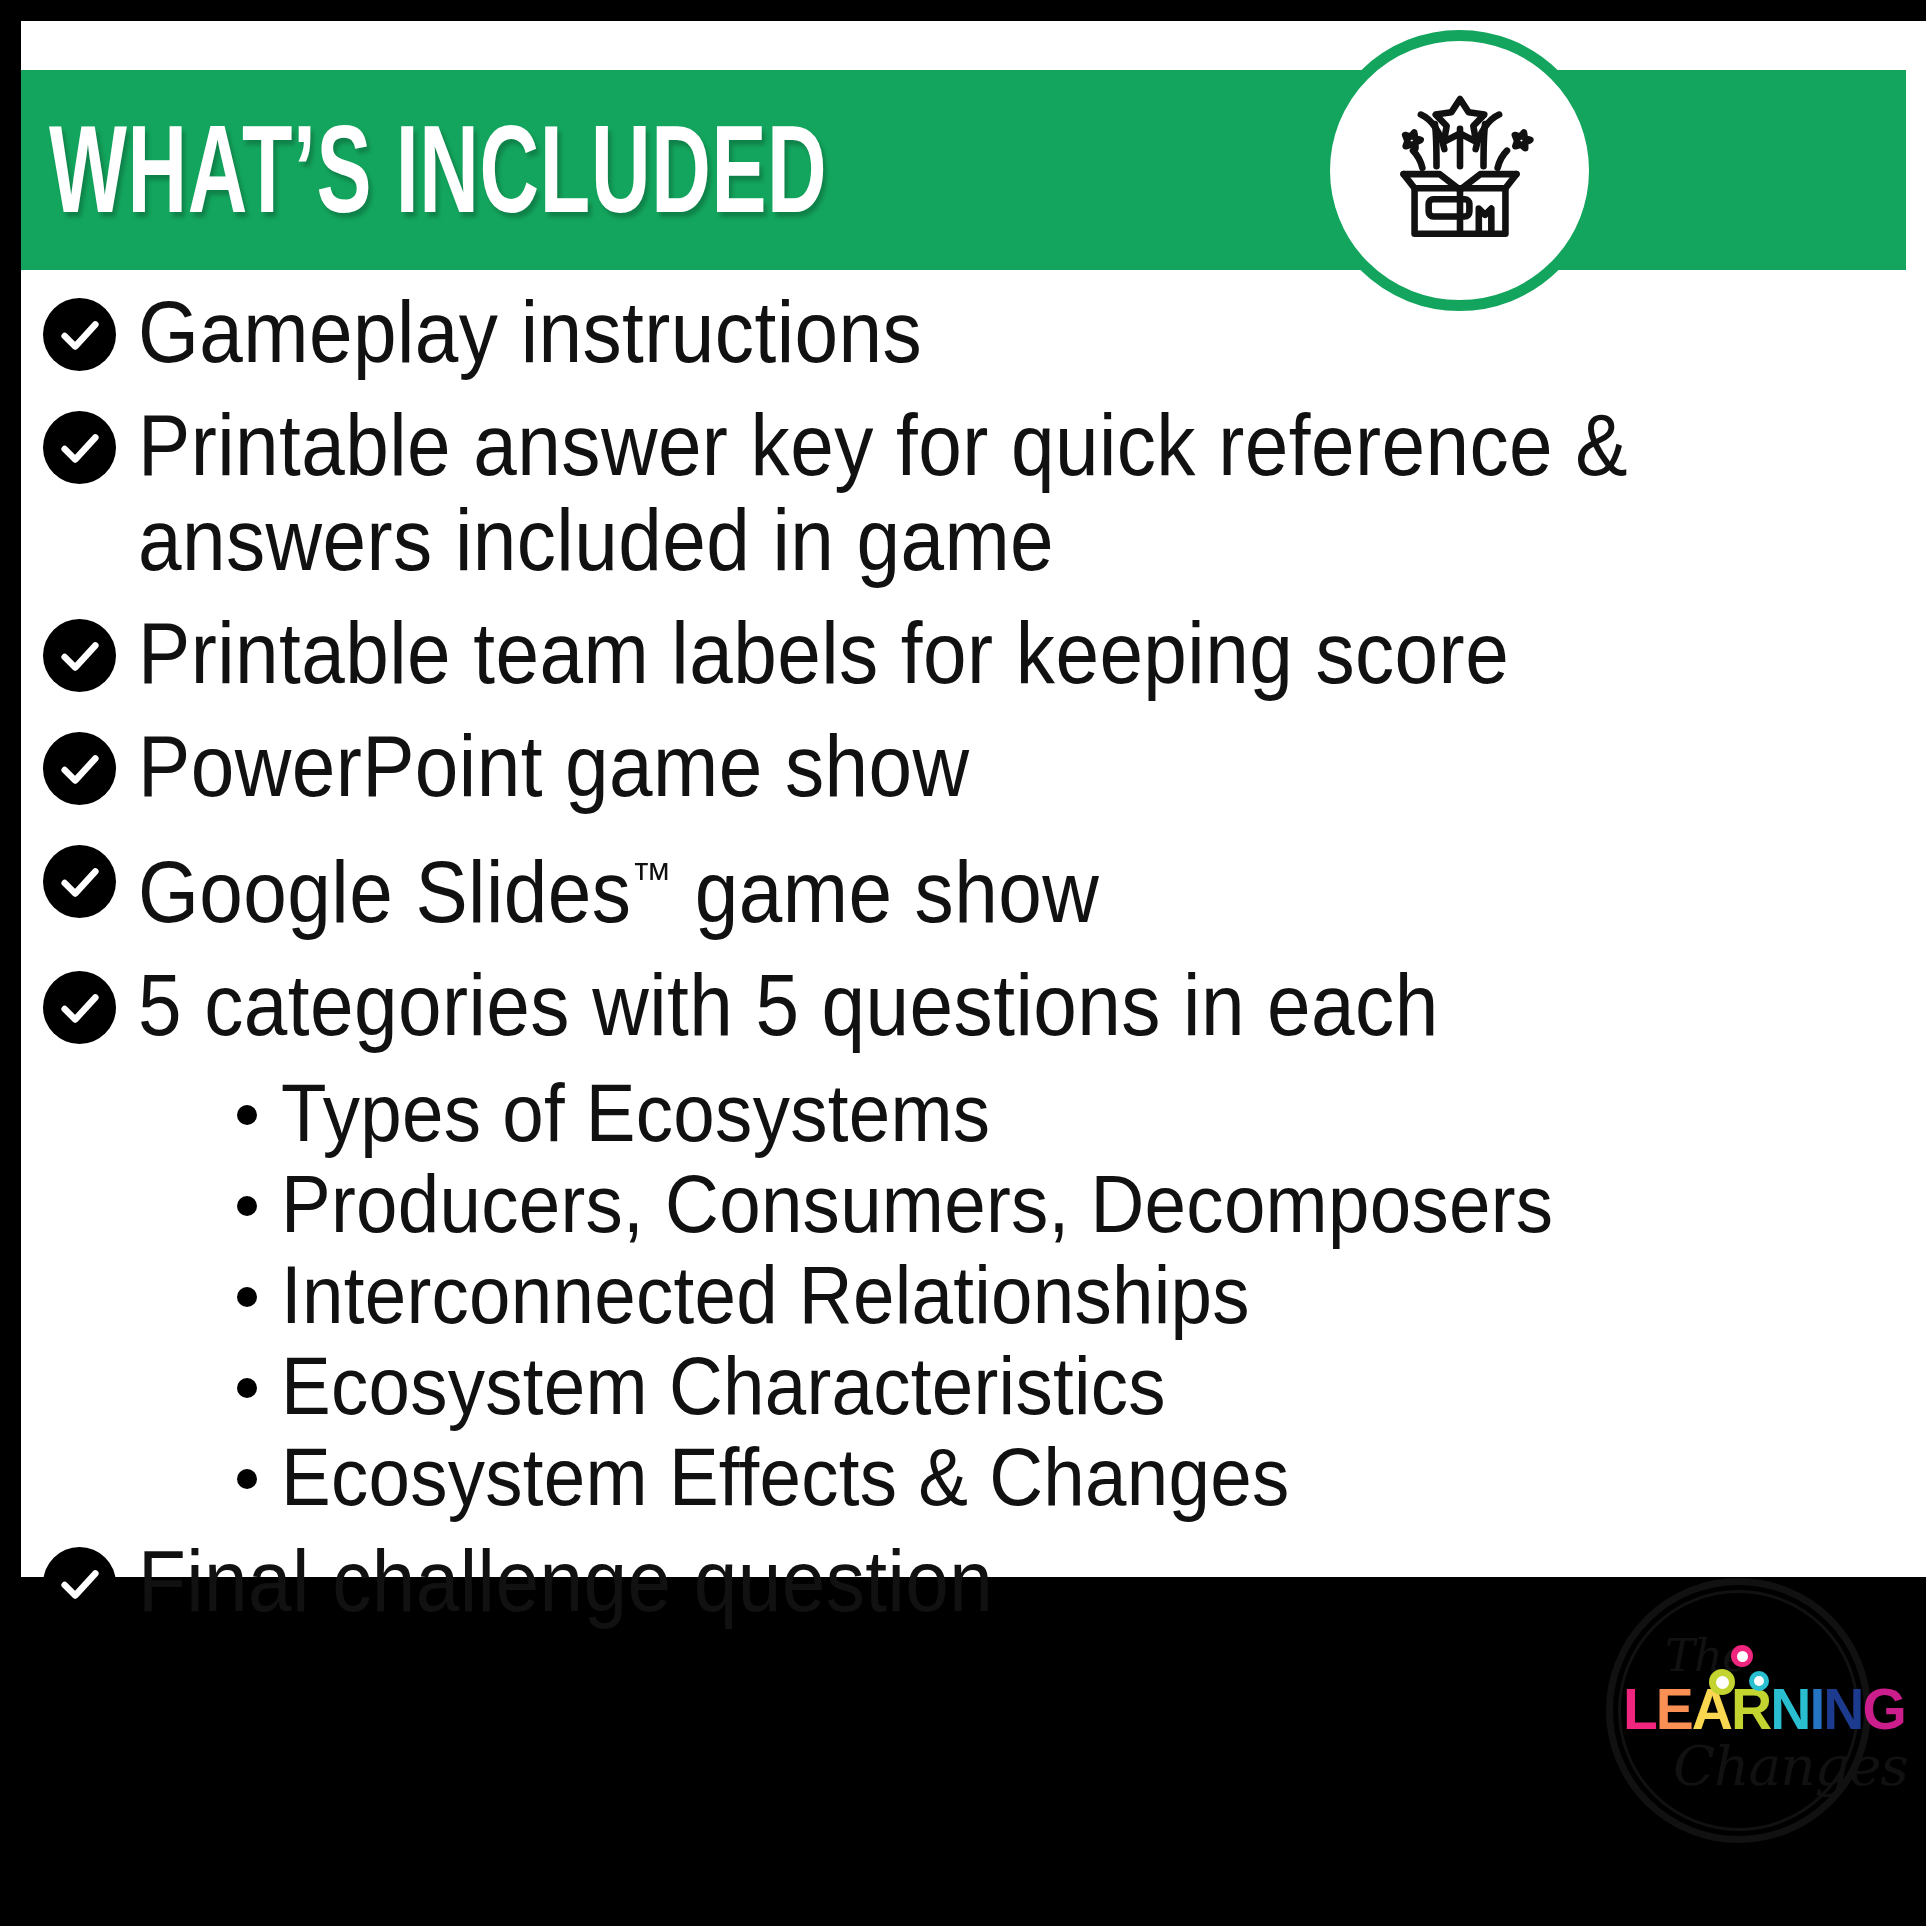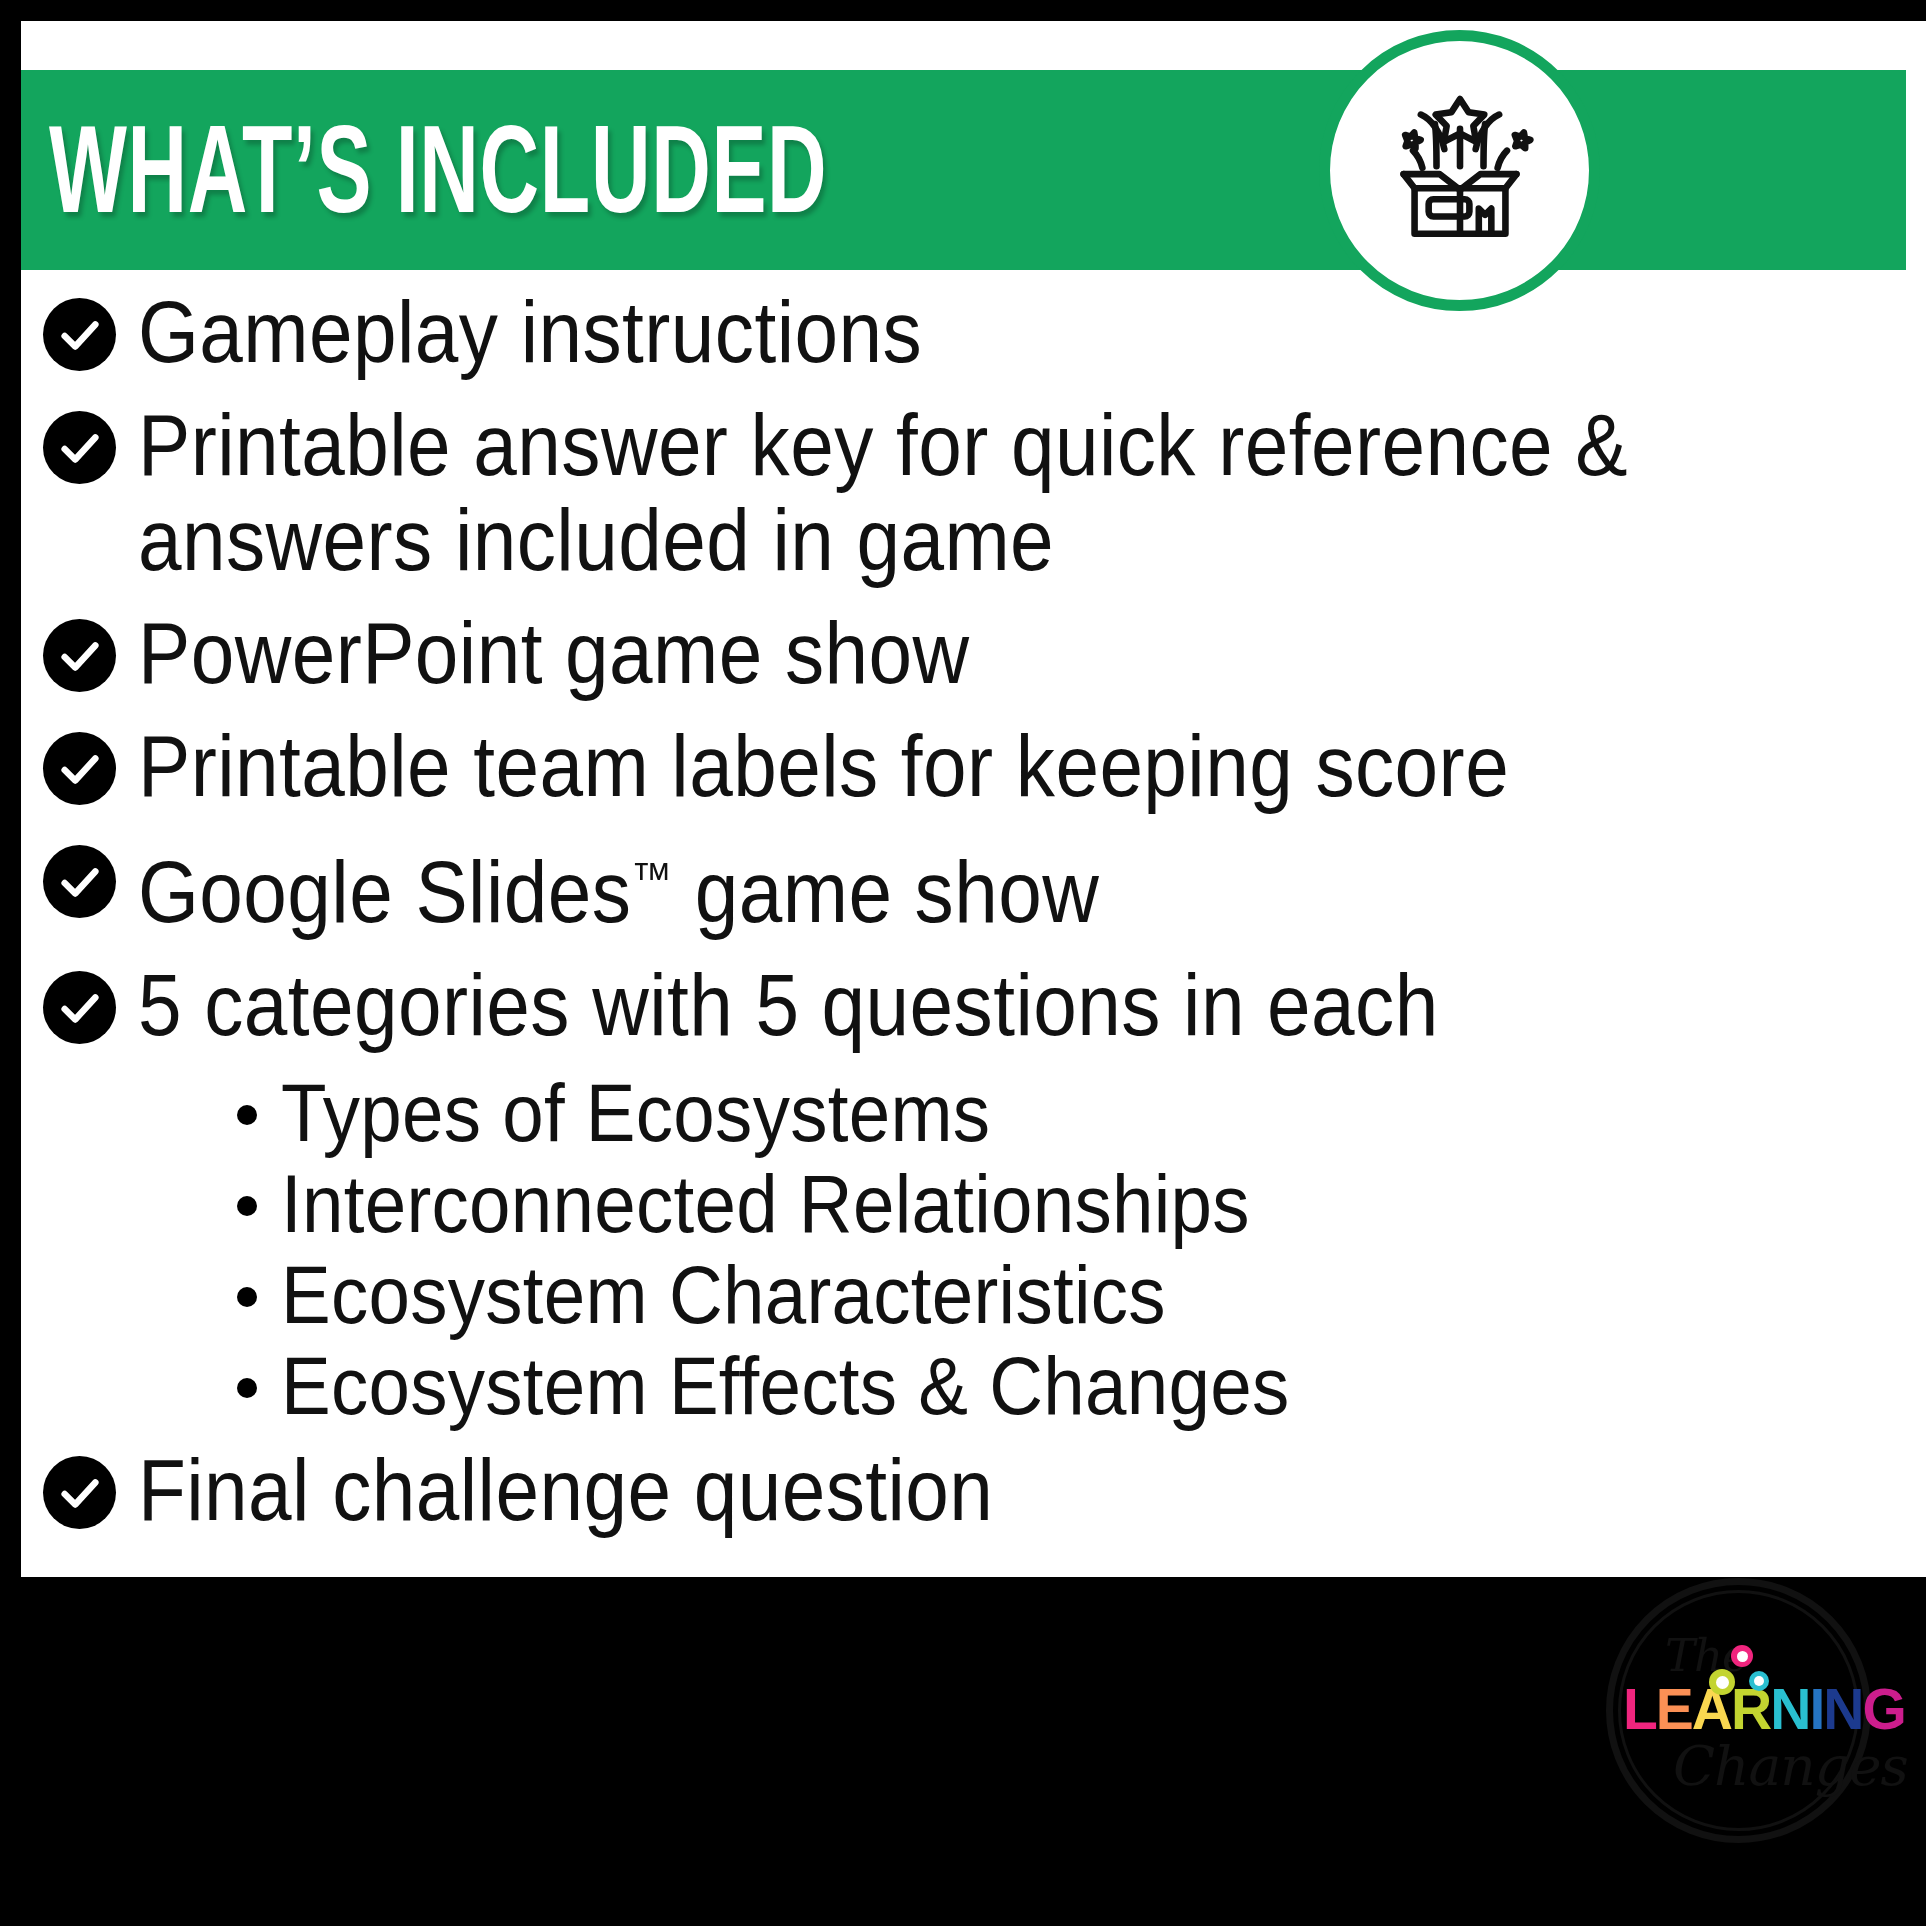--- a/index.html
+++ b/index.html
@@ -270,54 +270,58 @@
         </span>
         <span class="li-text">Printable answer key for quick reference &amp; answers included in game</span>
       </div>
 
       <div class="li">
         <span class="check">
           <svg viewBox="0 0 24 24">
               <path d="M4 12.5 L9.5 18 L20 6.5" fill="none" stroke="#ffffff" stroke-width="3.4" stroke-linecap="round" stroke-linejoin="round"></path>
             </svg>
         </span>
+        <span class="li-text">Printable team labels for keeping score</span>
+      </div>
+
+      <div class="li">
+        <span class="check">
+          <svg viewBox="0 0 24 24">
+              <path d="M4 12.5 L9.5 18 L20 6.5" fill="none" stroke="#ffffff" stroke-width="3.4" stroke-linecap="round" stroke-linejoin="round"></path>
+            </svg>
+        </span>
         <span class="li-text">PowerPoint game show</span>
       </div>
 
       <div class="li">
         <span class="check">
           <svg viewBox="0 0 24 24">
               <path d="M4 12.5 L9.5 18 L20 6.5" fill="none" stroke="#ffffff" stroke-width="3.4" stroke-linecap="round" stroke-linejoin="round"></path>
             </svg>
         </span>
-        <span class="li-text">Printable team labels for keeping score</span>
-      </div>
-
-      <div class="li">
-        <span class="check">
-          <svg viewBox="0 0 24 24">
-              <path d="M4 12.5 L9.5 18 L20 6.5" fill="none" stroke="#ffffff" stroke-width="3.4" stroke-linecap="round" stroke-linejoin="round"></path>
-            </svg>
-        </span>
         <span class="li-text">Google Slides<span class="tm">™</span> game show</span>
       </div>
 
       <div class="li">
         <span class="check">
           <svg viewBox="0 0 24 24">
               <path d="M4 12.5 L9.5 18 L20 6.5" fill="none" stroke="#ffffff" stroke-width="3.4" stroke-linecap="round" stroke-linejoin="round"></path>
             </svg>
         </span>
         <span class="li-text">5 categories with 5 questions in each</span>
       </div>
 
       <div id="sublist">
         <div class="sub-li">
           <span class="sub-dot"></span>
           <span class="sub-text">Types of Ecosystems</span>
+        </div>
+        <div class="sub-li">
+          <span class="sub-dot"></span>
+          <span class="sub-text">Producers, Consumers, Decomposers</span>
         </div>
         <div class="sub-li">
           <span class="sub-dot"></span>
           <span class="sub-text">Interconnected Relationships</span>
         </div>
         <div class="sub-li">
           <span class="sub-dot"></span>
           <span class="sub-text">Ecosystem Characteristics</span>
         </div>
         <div class="sub-li">

